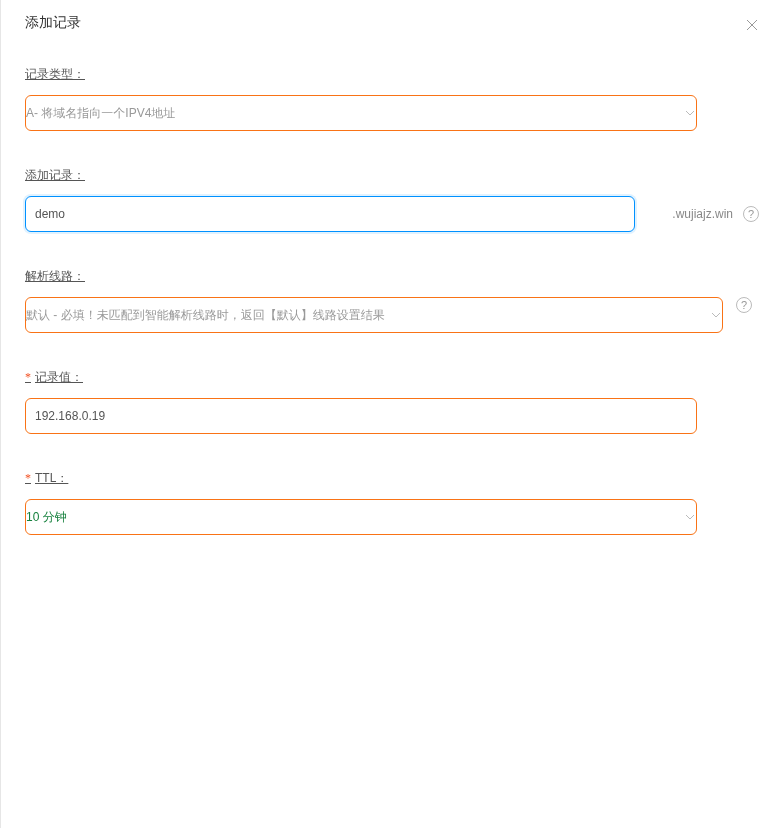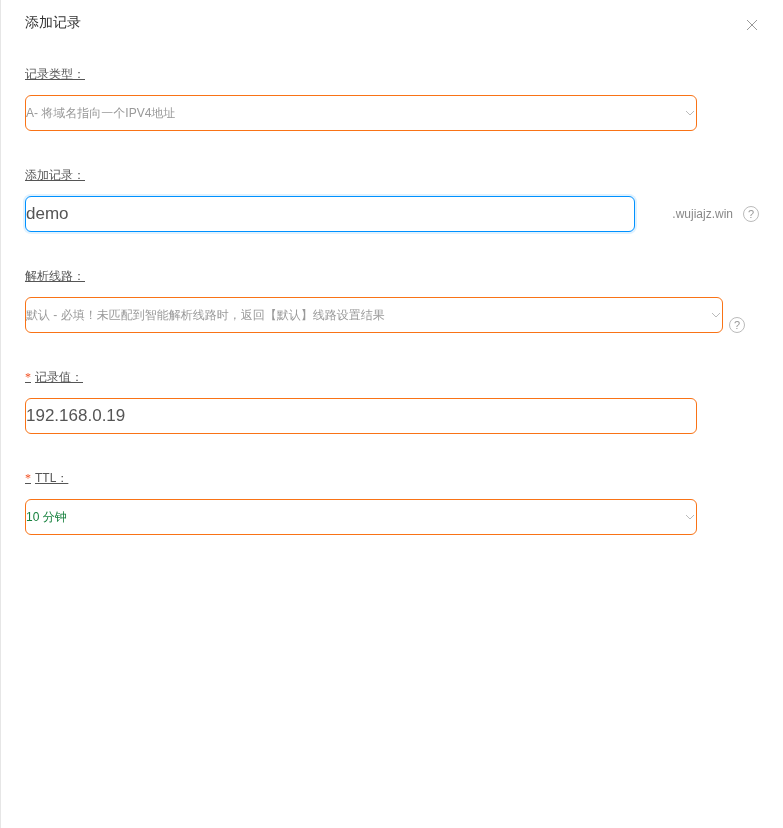--- a/index.html
+++ b/index.html
@@ -86,23 +86,24 @@
       height: 12px;
       display: flex;
       align-items: center;
       justify-content: center;
     }
     .input-box input {
       border: none;
       outline: none;
       width: 100%;
       height: 100%;
-      font-size: 17px;
+      font-size: 12px;
       color: #555;
       background: transparent;
+      margin-left: 9px;
     }
     .input-box input::placeholder { color: #bbb; }
     .input-box.focused {
       border-color: #0091ff;
       box-shadow: 0 0 0 2px rgba(0,145,255,0.12);
     }
     .host-wrap .select-box,
     .host-wrap .input-box { max-width: 610px; }
     .domain-suffix {
       color: #888;
@@ -121,21 +122,21 @@
       align-items: center;
       justify-content: center;
       cursor: default;
       flex-shrink: 0;
       line-height: 1;
     }
     .record-type .field-control,
     .record-value .field-control,
     .ttl .field-control { max-width: 672px; }
     .line-row .field-control { max-width: 698px; }
-    .line-row { display:flex; align-items:flex-end; gap:6px; width:100%; }
+    .line-row { display:flex; align-items:flex-start; gap:13px; width:100%; }
     .value-dark { color:#15803d; }
   </style>
 </head>
 <body>
 
 <div class="dialog">
 
   <div class="dialog-header">
     <div class="dialog-title">添加记录</div>
     <div class="close-icon">

